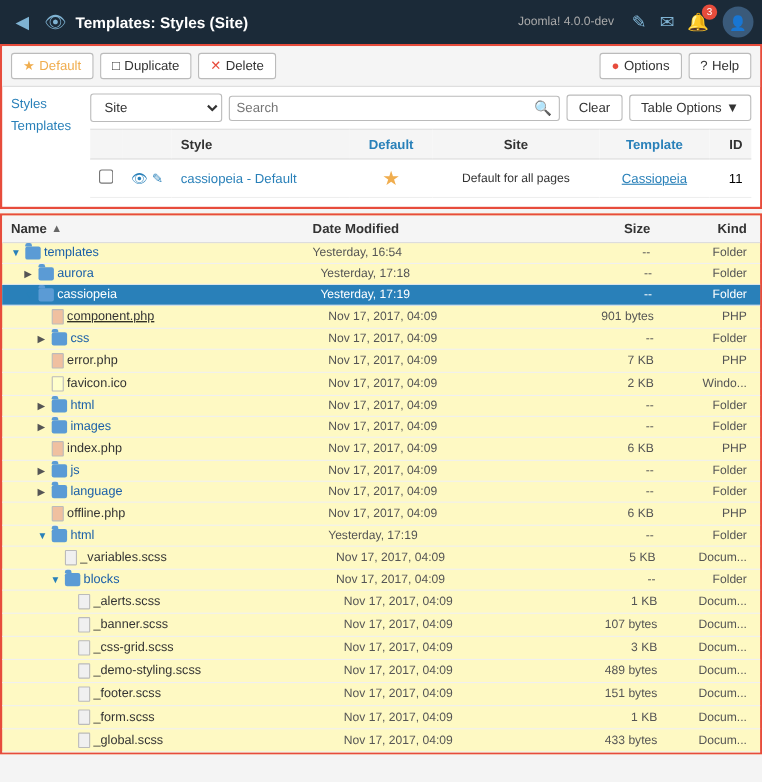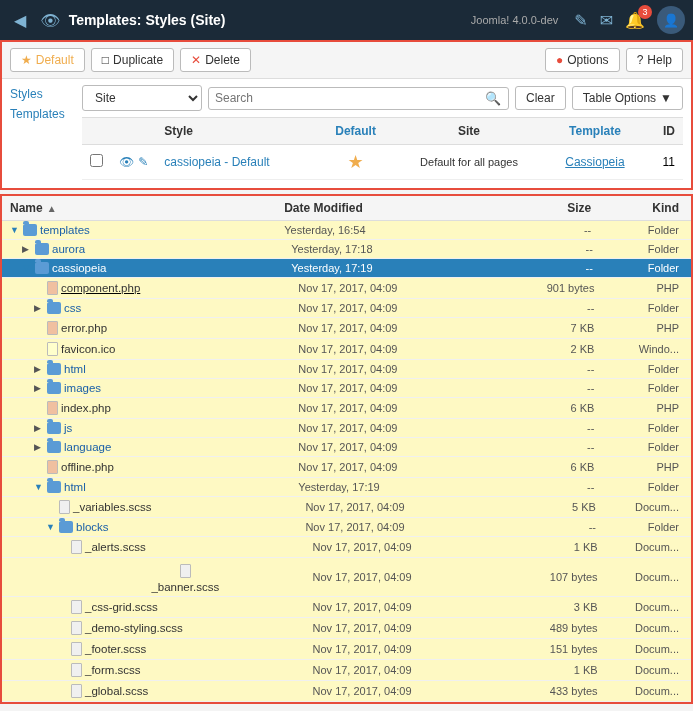--- a/index.html
+++ b/index.html
@@ -547,21 +547,21 @@
         <div class="file-col-name-cell" style="padding-left: 48px;">
           <span class="triangle"></span>
           <span style="display: inline-block; width: 11px; height: 14px; background: rgb(240, 240, 240); border: 1px solid rgb(187, 187, 187); border-radius: 1px; font-size: 0px;"></span>
           <span style="color: rgb(51, 51, 51);">_alerts.scss</span>
         </div>
         <div class="file-col-date-cell file-date">Nov 17, 2017, 04:09</div>
         <div class="file-col-size-cell file-size">1 KB</div>
         <div class="file-col-kind-cell file-kind">Docum...</div>
       </div>
       <div class="file-row">
-        <div class="file-col-name-cell" style="padding-left: 48px; flex-direction: column;">
+        <div class="file-col-name-cell" style="padding-left: 48px;">
           <span class="triangle"></span>
           <span style="display: inline-block; width: 11px; height: 14px; background: rgb(240, 240, 240); border: 1px solid rgb(187, 187, 187); border-radius: 1px; font-size: 0px;"></span>
           <span style="color: rgb(51, 51, 51);">_banner.scss</span>
         </div>
         <div class="file-col-date-cell file-date">Nov 17, 2017, 04:09</div>
         <div class="file-col-size-cell file-size">107 bytes</div>
         <div class="file-col-kind-cell file-kind">Docum...</div>
       </div>
       <div class="file-row">
         <div class="file-col-name-cell" style="padding-left: 48px;">

